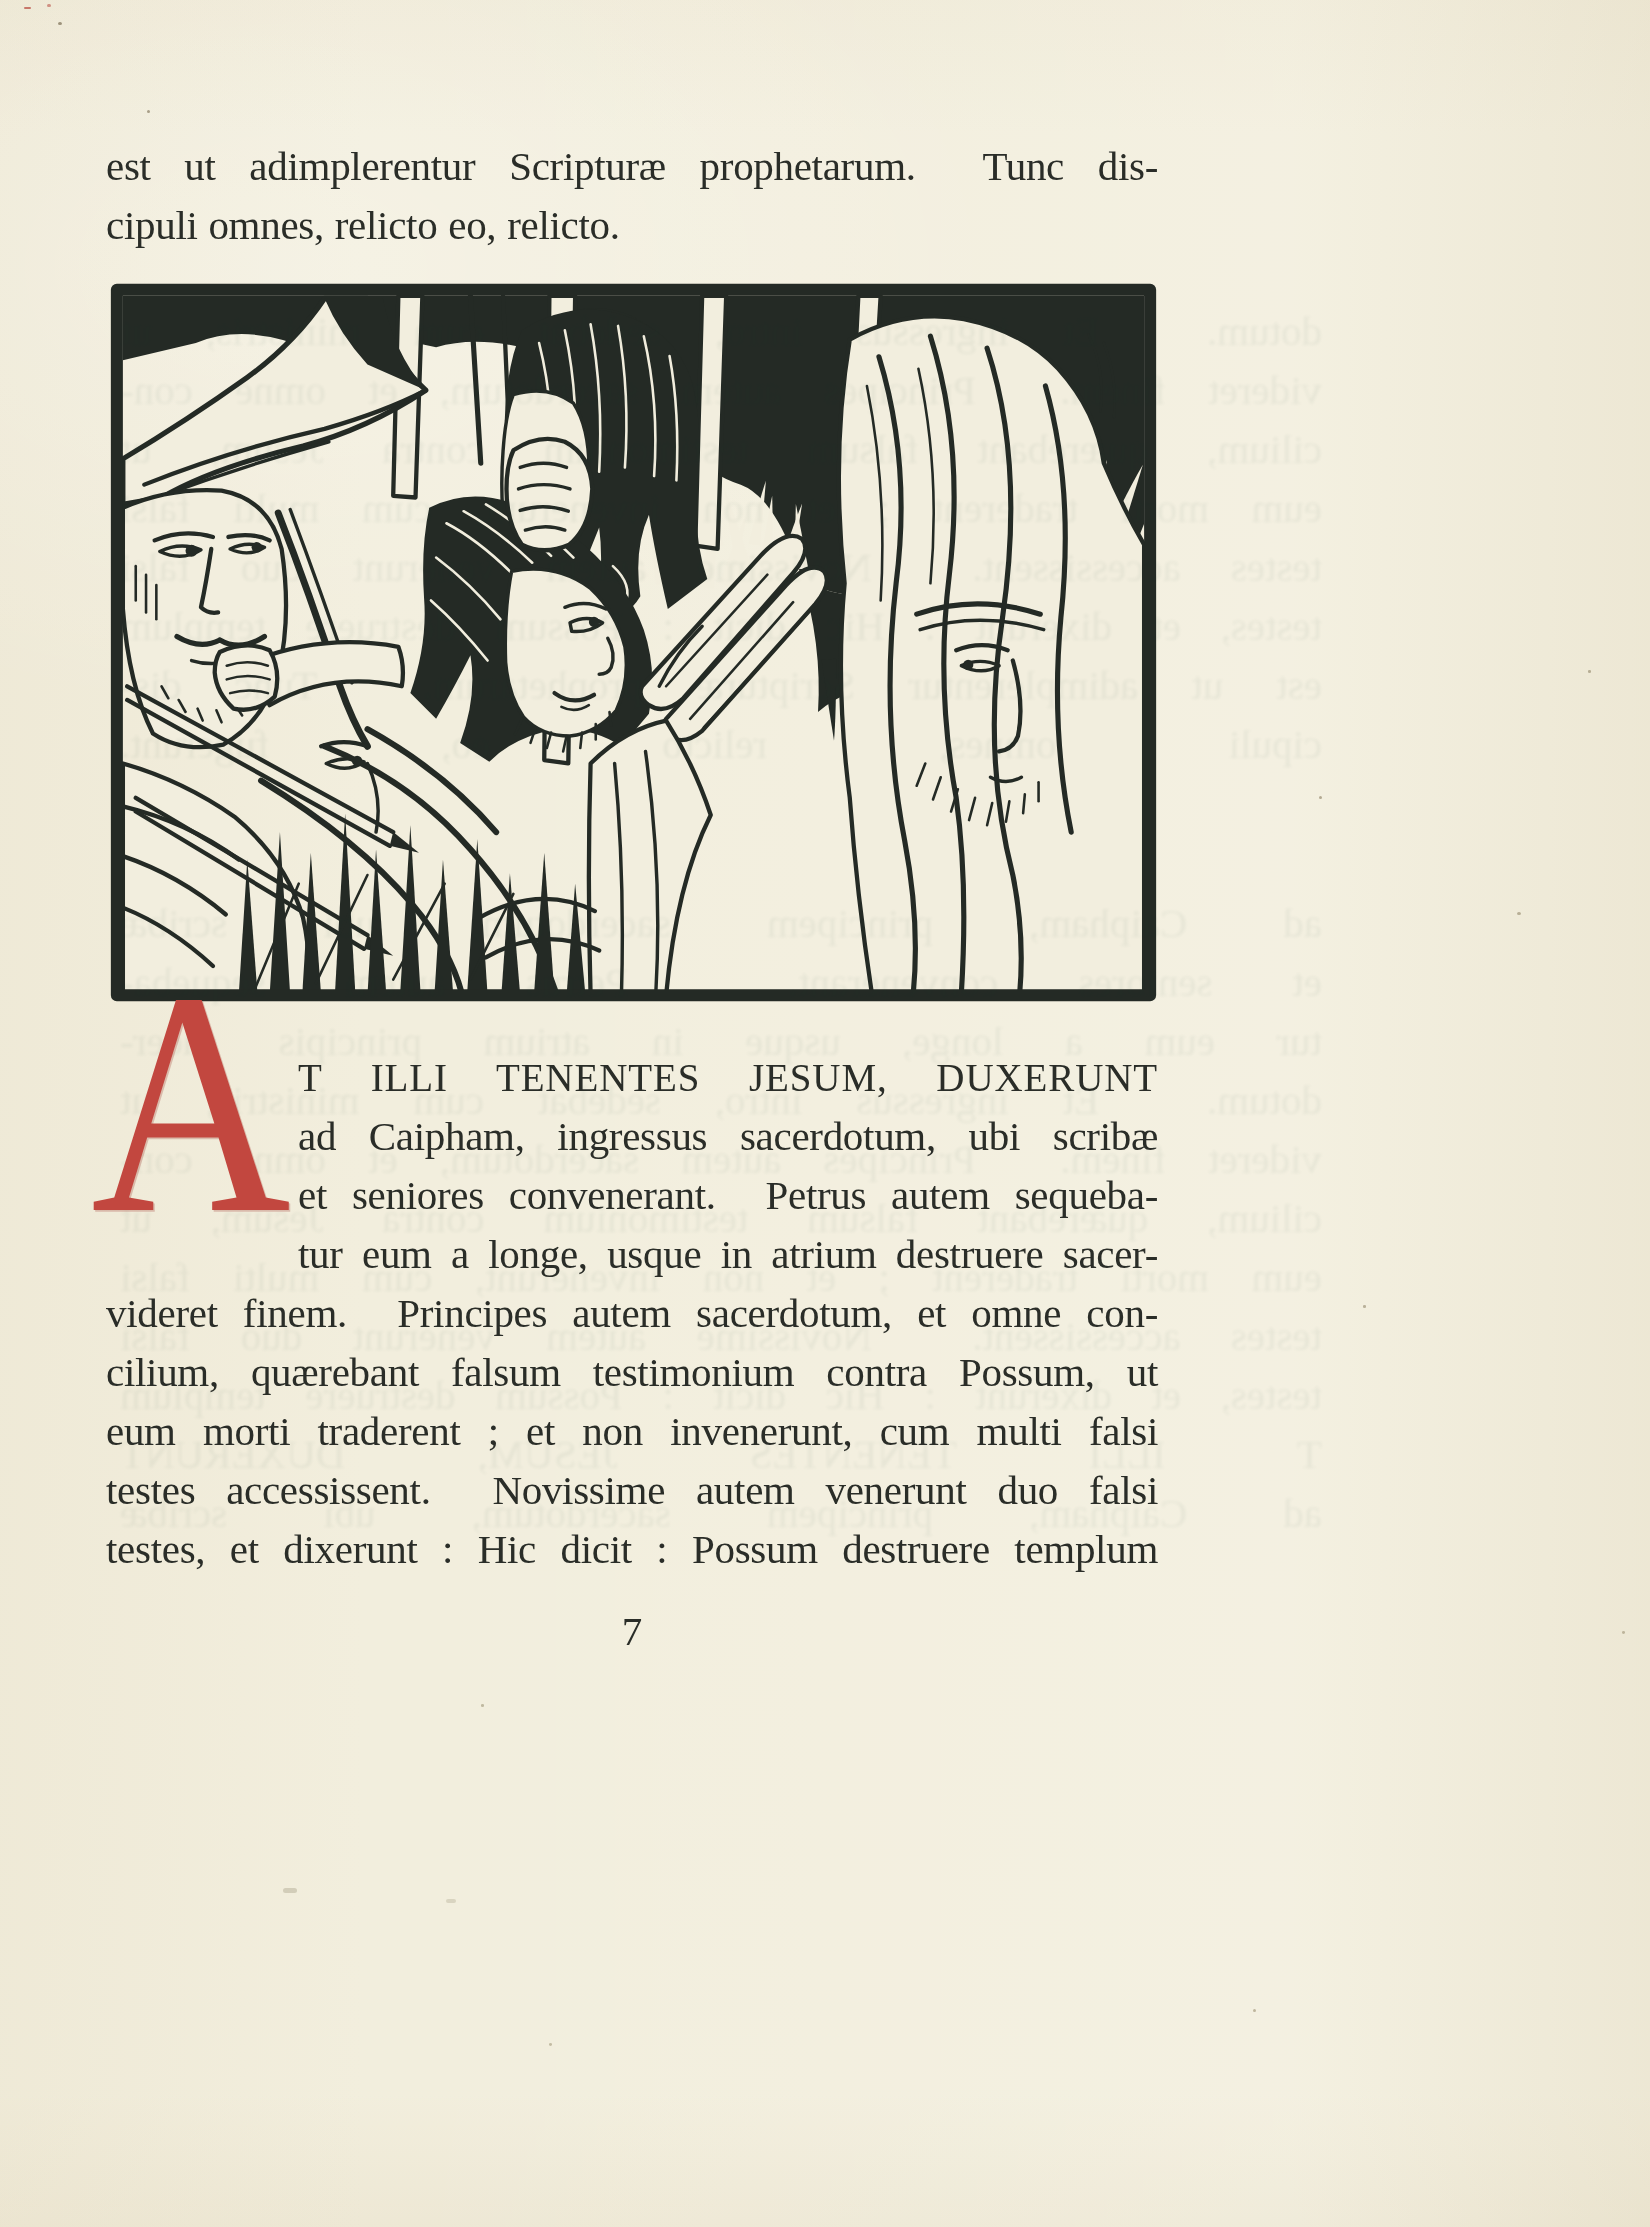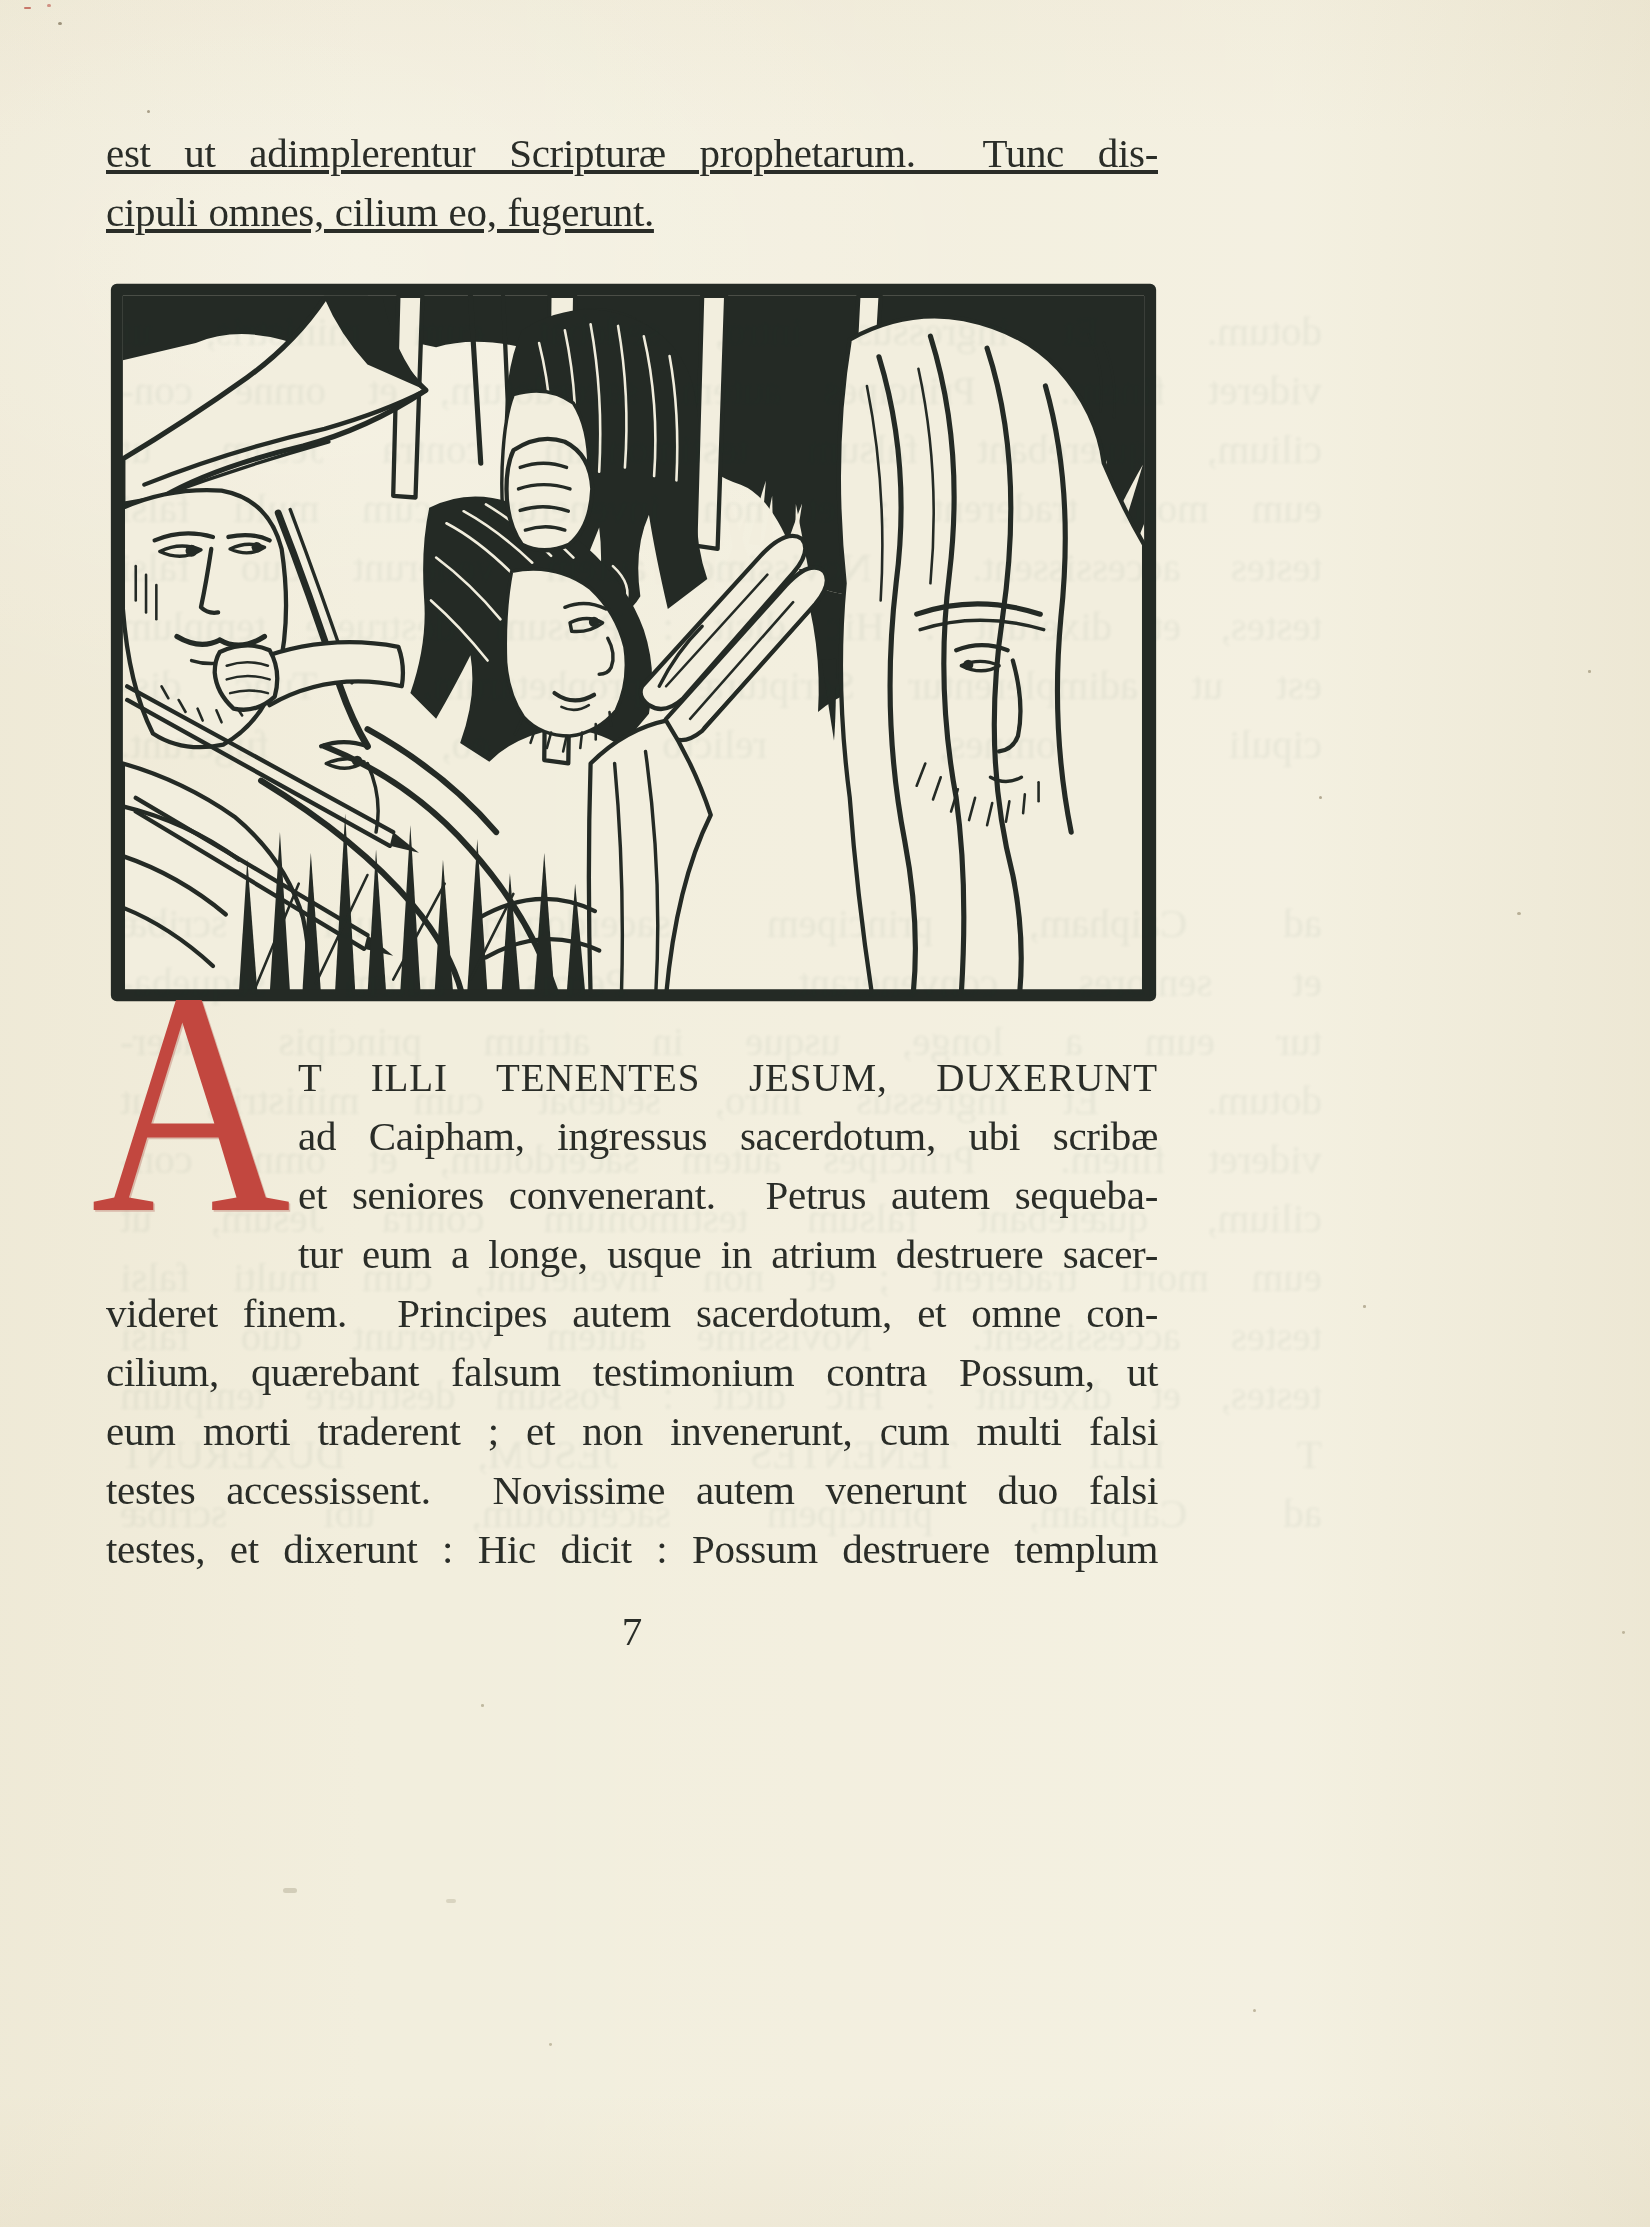--- a/index.html
+++ b/index.html
@@ -15,21 +15,21 @@
   }
   .line{
     font-size:41px; line-height:59px; height:59px;
     text-align:justify; text-align-last:justify;
     letter-spacing:-0.3px; word-spacing:0.9px; white-space:normal;
   }
   .line.last{text-align:left; text-align-last:left;}
   .line.ind{padding-left:192px;}
   .line.caps{font-size:39px; letter-spacing:0.9px;}
   .para{position:absolute; left:106px; width:1052px; z-index:4;}
-  #para-top{top:124px;text-decoration:underline;}
+  #para-top{top:137px;}
   #para-main{top:1048px;}
   .dropcap{
     position:absolute; left:91px; top:944px; z-index:4;
     font-size:318px; line-height:1; color:#c2473f;
     transform:scaleX(.87); transform-origin:left top;
     text-shadow:1.7px 1.7px 0 rgba(150,40,30,.25);
   }
   .folio{
     position:absolute; left:106px; top:1607px; width:1052px; z-index:4;
     font-size:41px; text-align:center;
@@ -67,21 +67,21 @@
     <div class="line">cilium, quærebant falsum testimonium contra Jesum, ut</div>
     <div class="line">eum morti traderent&nbsp;; et non invenerunt, cum multi falsi</div>
     <div class="line">testes accessissent.&nbsp; Novissime autem venerunt duo falsi</div>
     <div class="line">testes, et dixerunt&nbsp;: Hic dicit&nbsp;: Possum destruere templum</div>
     <div class="line">T ILLI TENENTES JESUM, DUXERUNT</div>
     <div class="line">ad Caipham, principem sacerdotum, ubi scribæ</div>
   </div>
 
   <div class="para" id="para-top">
     <div class="line">est ut adimplerentur Scripturæ prophetarum.&nbsp; Tunc dis-</div>
-    <div class="line last">cipuli omnes, cilium eo, fugerunt.</div>
+    <div class="line last">cipuli omnes, relicto eo, relicto.</div>
   </div>
 
   <svg class="woodcut" viewBox="0 0 1220 838" preserveAspectRatio="none">
     <defs>
       <path id="sp" d="M0,0 Q4,-62 9,-95 Q12,-62 17,0 Z"></path>
     </defs>
     <g stroke="#242a25" fill="none" stroke-linecap="round" stroke-linejoin="round">
 
       <path fill="#242a25" stroke="none" d="M15,15 H1205 V310 Q1140,330 1095,385 Q1030,355 980,395 Q930,345 880,360 Q840,370 805,340 Q775,250 735,235 Q700,225 680,195 Q660,120 610,95 Q560,70 500,80 Q430,60 380,75 Q300,55 240,80 Q160,45 100,70 L15,90 Z"></path>
       <path fill="#242a25" stroke="none" d="M1205,310 V830 H1120 Q1150,700 1140,560 Q1132,460 1095,385 Q1150,330 1205,310 Z"></path>

